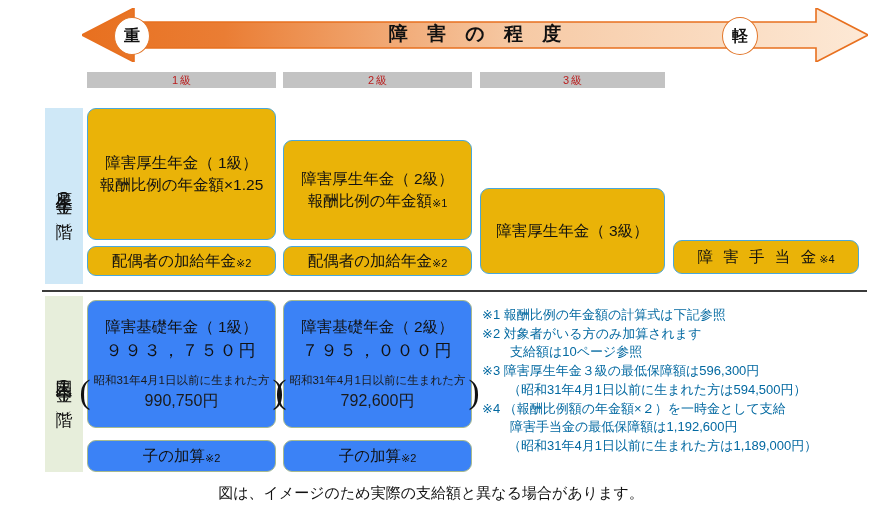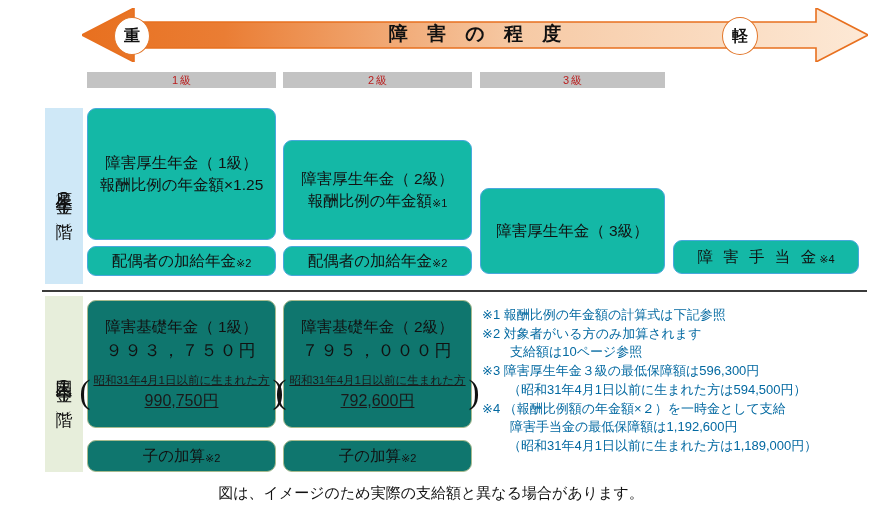--- a/index.html
+++ b/index.html
@@ -116,25 +116,25 @@
     position: absolute;
     box-sizing: border-box;
     border-radius: 9px;
     display: flex;
     flex-direction: column;
     align-items: center;
     justify-content: center;
     text-align: center;
   }
   .box-blue {
-    background: #14b8a6;
+    background: #eab308;
     border: 1.6px solid #49a8dd;
   }
   .box-green {
-    background: #0f766e;
+    background: #3b82f6;
     border: 1.6px solid #a7ba8e;
   }
   .box-line {
     font-size: 15.5px;
     line-height: 1.42;
     color: #111;
     white-space: nowrap;
   }
   .sup {
     font-size: 11px;
@@ -173,21 +173,20 @@
   }
   .paren-mark {
     font-size: 33px;
     line-height: 0.85;
     color: #111;
     font-family: "Liberation Serif", serif;
   }
   .paren-inner {
     padding: 0 3px;
     text-align: center;
-    text-decoration: underline;
   }
   .paren-inner .l1 { font-size: 11.5px; line-height: 1.45; white-space: nowrap; }
   .paren-inner .l2 { font-size: 16px; line-height: 1.45; white-space: nowrap; }
 
   
   .footnotes {
     position: absolute;
     left: 482px;
     top: 306px;
     width: 386px;

